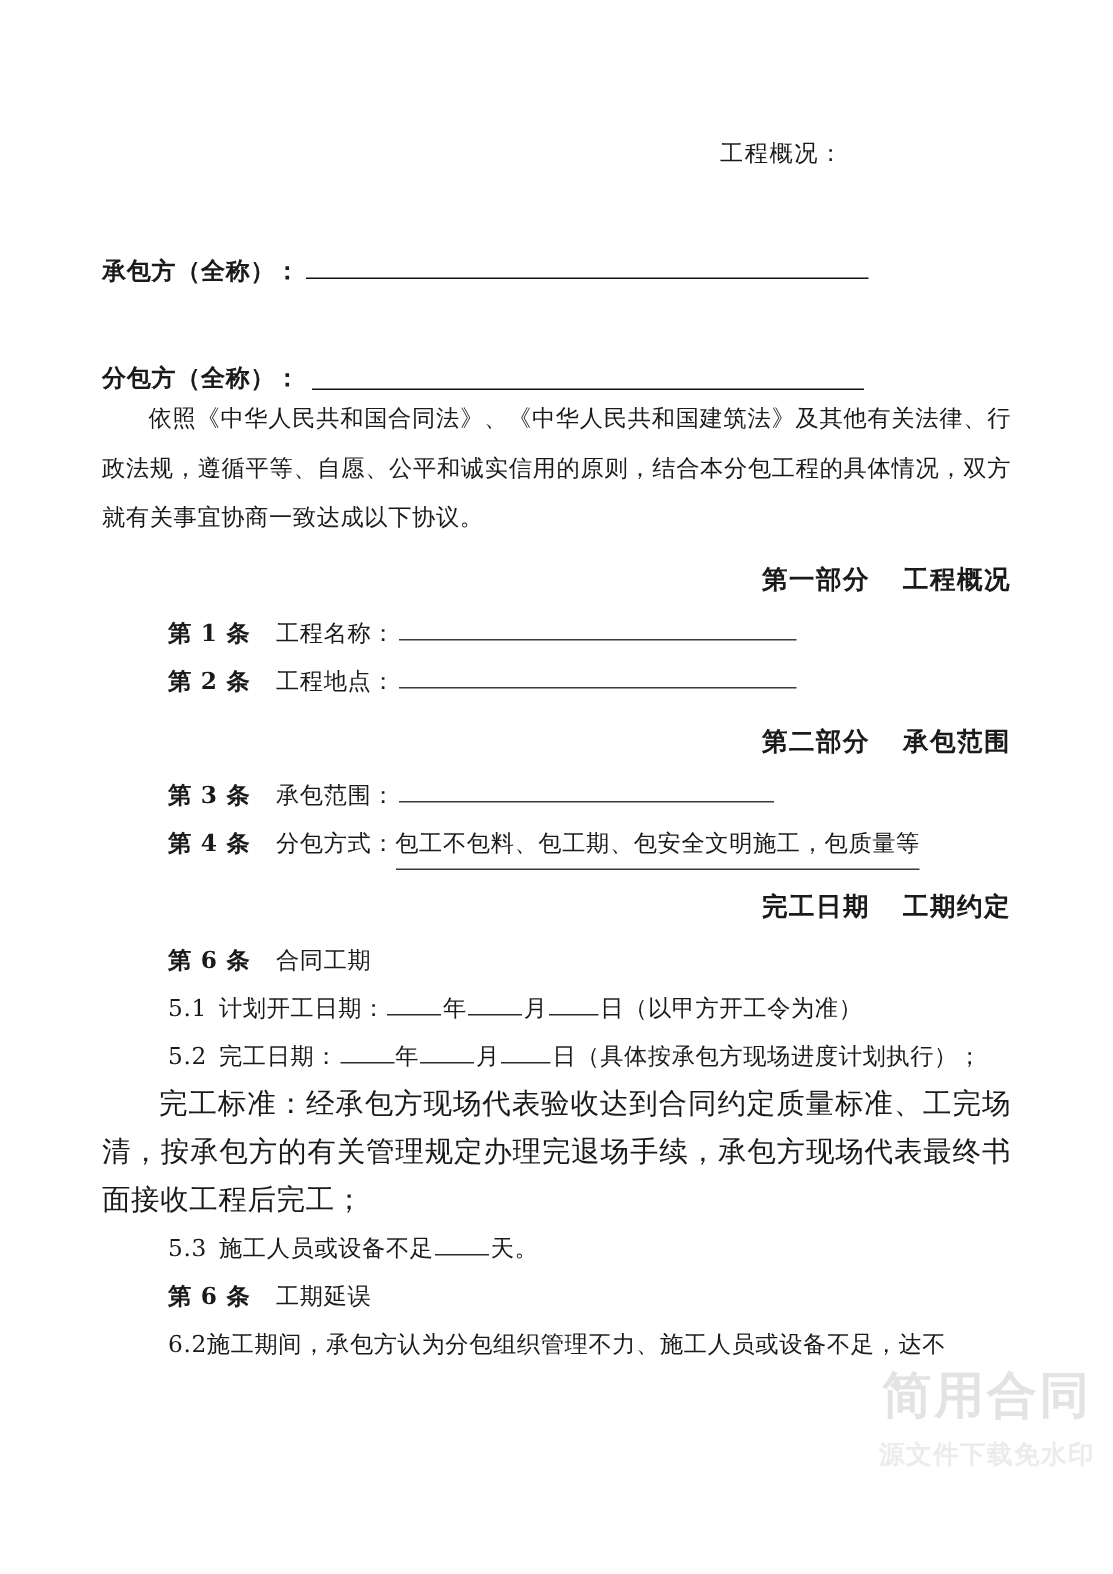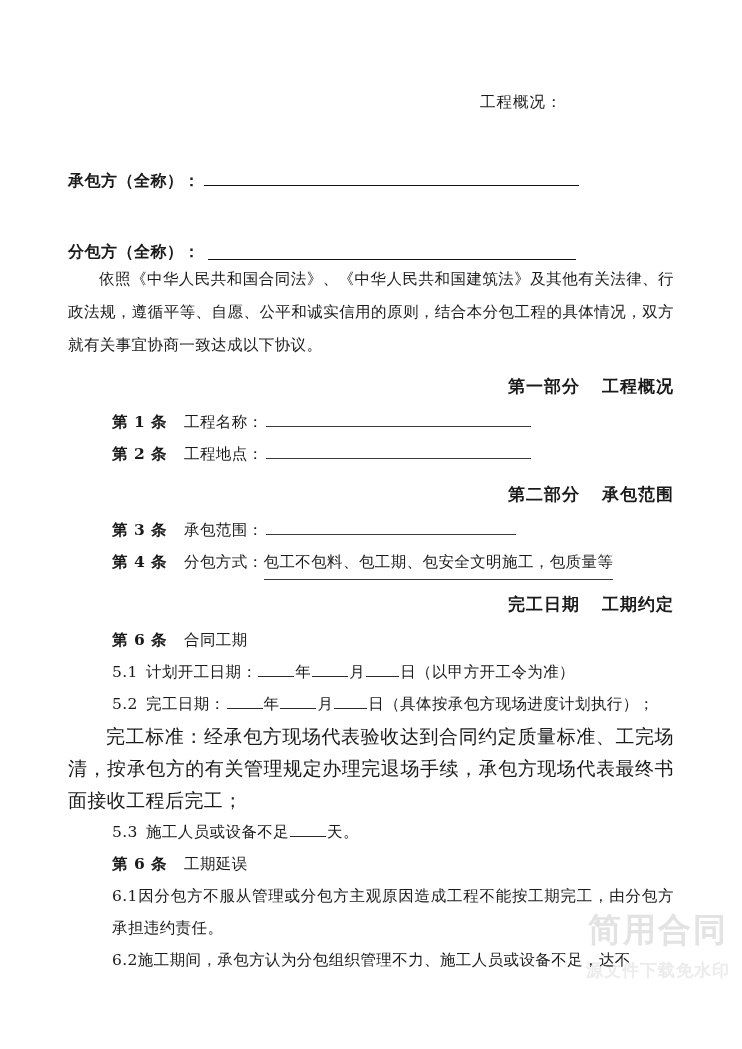--- a/index.html
+++ b/index.html
@@ -262,22 +262,19 @@
 
     <div class="subclause">
       <span class="num">5.3</span><span>施工人员或设备不足</span><span class="inline-blank"></span><span>天。</span>
     </div>
 
     <div class="clause-head">
       <span class="clause-no">第 6 条</span>
       <span class="clause-text">工期延误</span>
     </div>
 
-    <div style="padding-left:44px;">
-      <p class="para-flow"><span class="num wide">6.1</span><span>因分包方不服从管理或分包方主观原因造成工程不能按工期完工，由分包方承担违约责任。</span></p>
-    </div>
 
     <div style="padding-left:44px;">
       <p class="para-flow"><span class="num wide">6.2</span><span>施工期间，承包方认为分包组织管理不力、施工人员或设备不足，达不</span></p>
     </div>
 
   </div>
 </div>
 
 </body></html>

